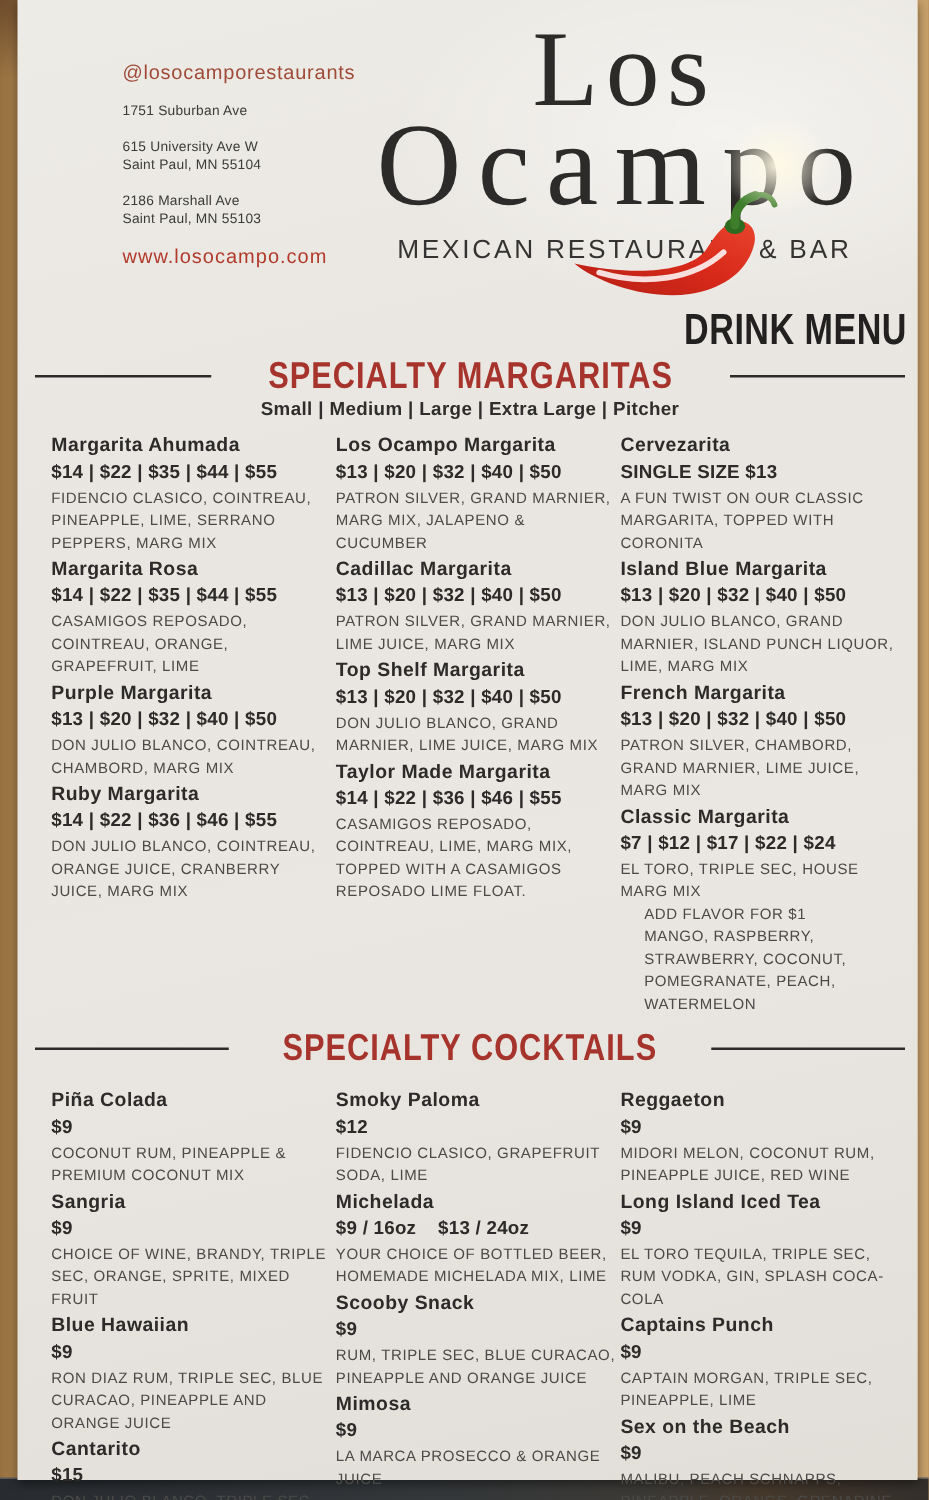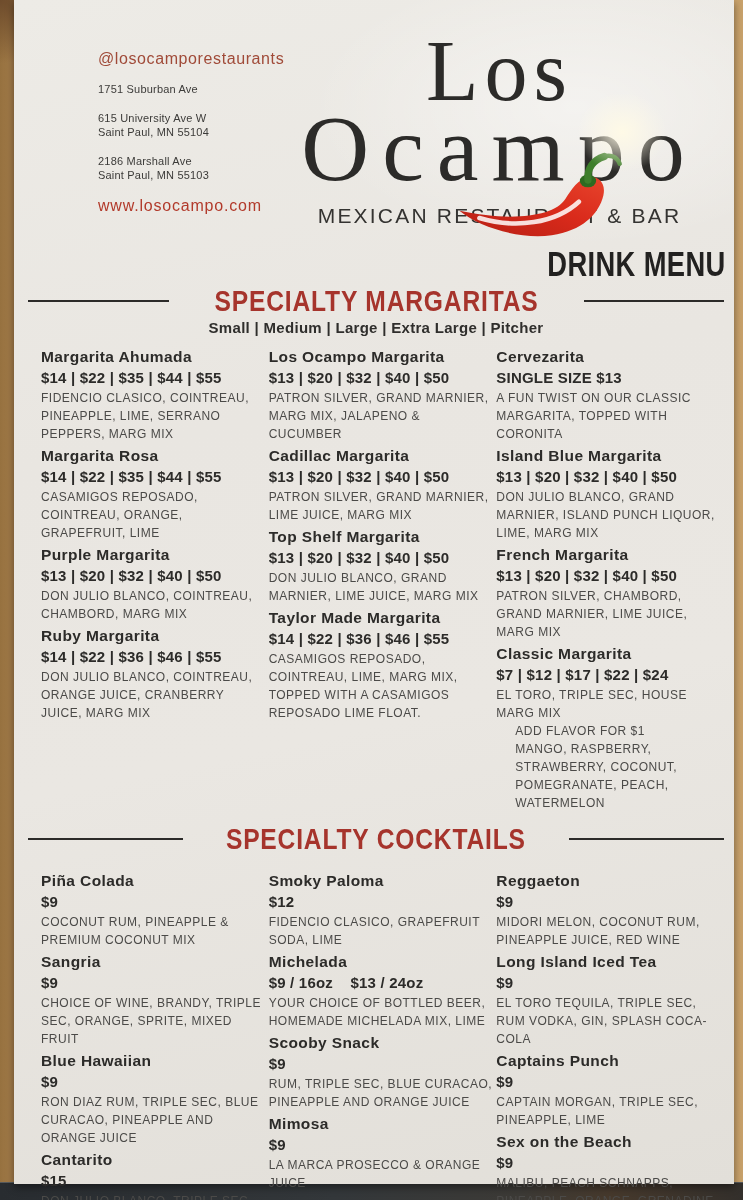--- a/index.html
+++ b/index.html
@@ -33,21 +33,21 @@
   }
 
   
   .contact { position:absolute; left:44px; top:50px; color:#3c3b39;margin-left:40px; }
   .handle { font-size:16px; letter-spacing:.6px; color:#a04a38; margin-bottom:14px; }
   .addr { font-size:11px; line-height:1.32; margin-bottom:14px; letter-spacing:.2px; }
   .website { font-size:16px; letter-spacing:.8px; color:#b23a2b; margin-top:2px; }
 
   
   .logo {
-    position:absolute; left:258px; top:32px; width:455px; text-align:center;
+    position:absolute; left:258px; top:16px; width:455px; text-align:center;
     font-family:"Liberation Serif", serif; color:#2c2b29; z-index:2;
   }
   .logo-l1 { font-size:86px; line-height:.92; letter-spacing:6px; }
   .logo-l2 { font-size:94px; line-height:.88; letter-spacing:13px; margin-top:-4px; }
   .logo-sub {
     font-family:"Liberation Sans", sans-serif; font-size:21px; letter-spacing:2.2px;
     color:#343331; margin-top:14px;
   }
   .chili { position:absolute; left:440px; top:142px; width:172px; z-index:3; }
   .glare {

